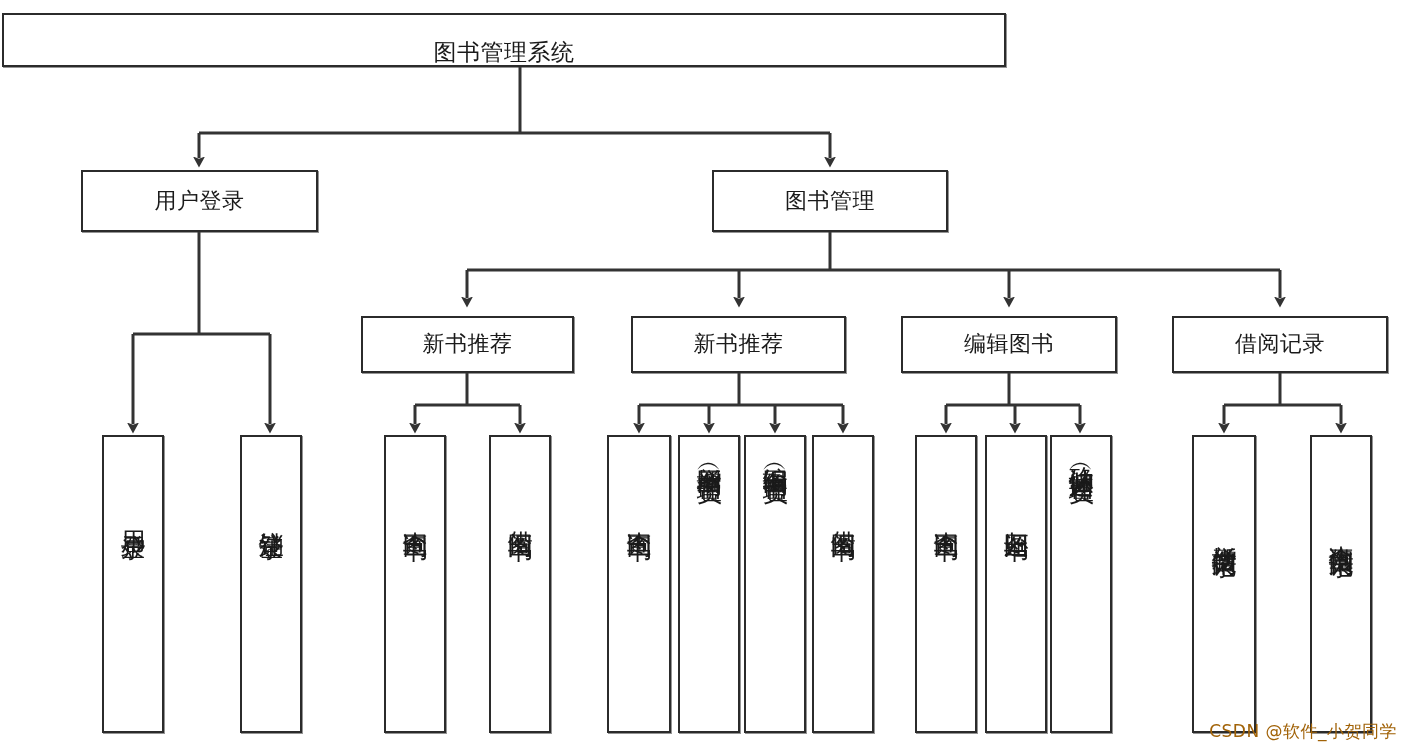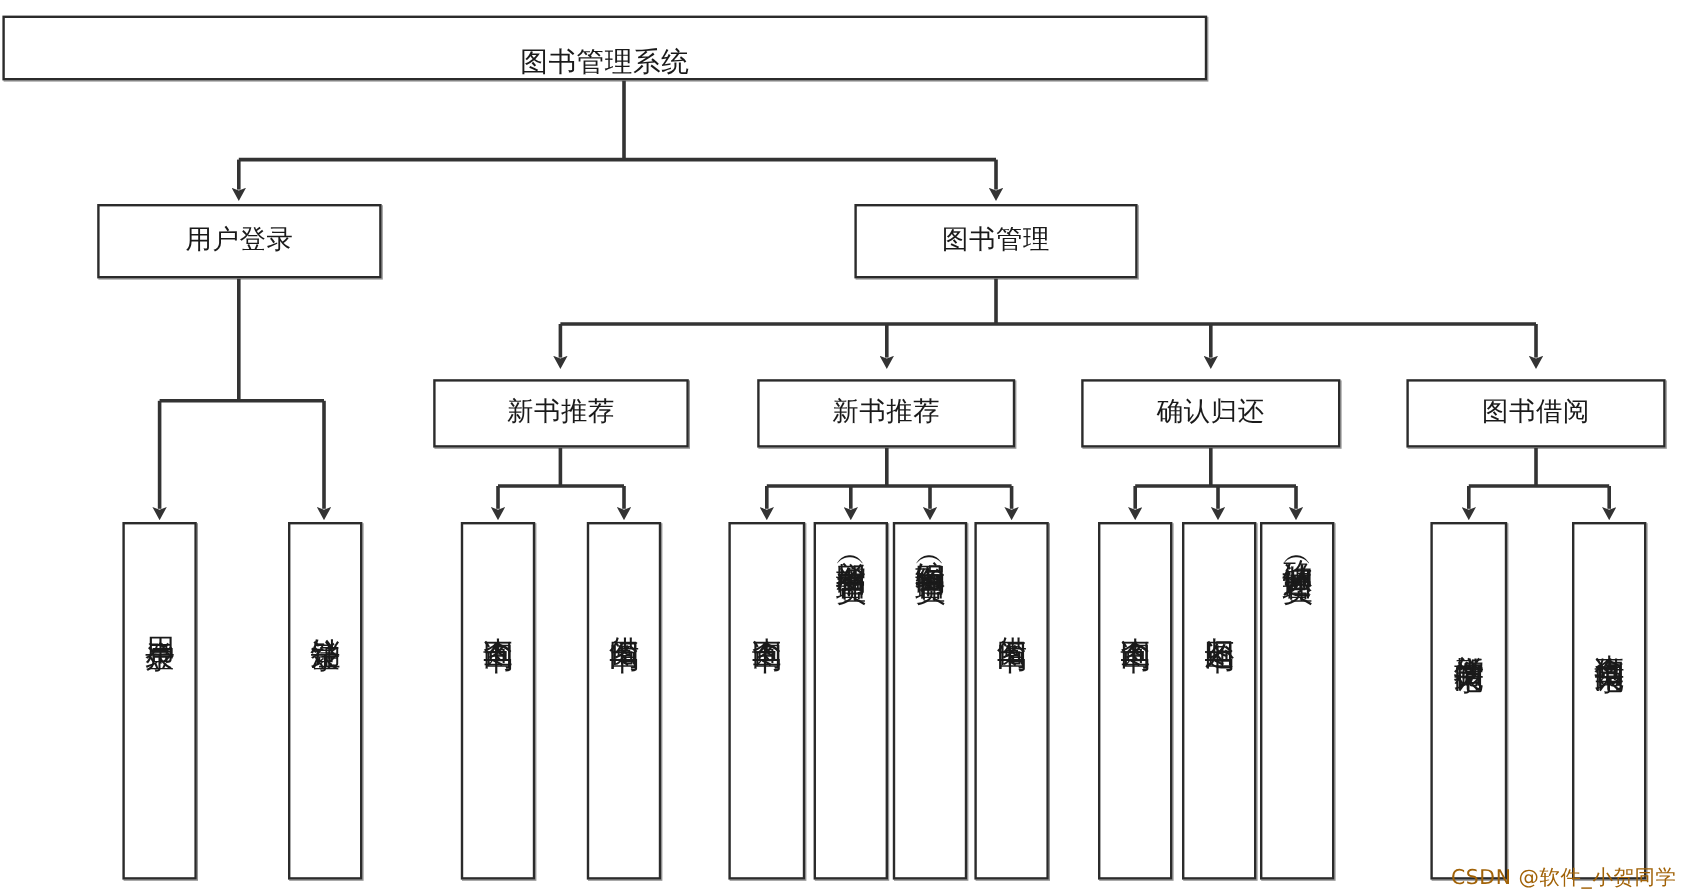--- a/index.html
+++ b/index.html
@@ -140,24 +140,24 @@
     <span class="label">图书管理</span>
   </div>
 
   <div class="node horizontal" style="left:361px; top:316px; width:213px; height:57px;">
     <span class="label">新书推荐</span>
   </div>
   <div class="node horizontal" style="left:631px; top:316px; width:215px; height:57px;">
     <span class="label">新书推荐</span>
   </div>
   <div class="node horizontal" style="left:901px; top:316px; width:216px; height:57px;">
-    <span class="label">确认归还</span>
+    <span class="label">编辑图书</span>
   </div>
   <div class="node horizontal" style="left:1172px; top:316px; width:216px; height:57px;">
-    <span class="label">图书借阅</span>
+    <span class="label">借阅记录</span>
   </div>
 
   <div class="node vertical mid" style="left:102px; top:435px; width:62px; height:298px;">
     <span class="label">用户登录</span>
   </div>
   <div class="node vertical mid" style="left:240px; top:435px; width:62px; height:298px;">
     <span class="label">注销登录</span>
   </div>
 
   <div class="node vertical mid" style="left:384px; top:435px; width:62px; height:298px;">

